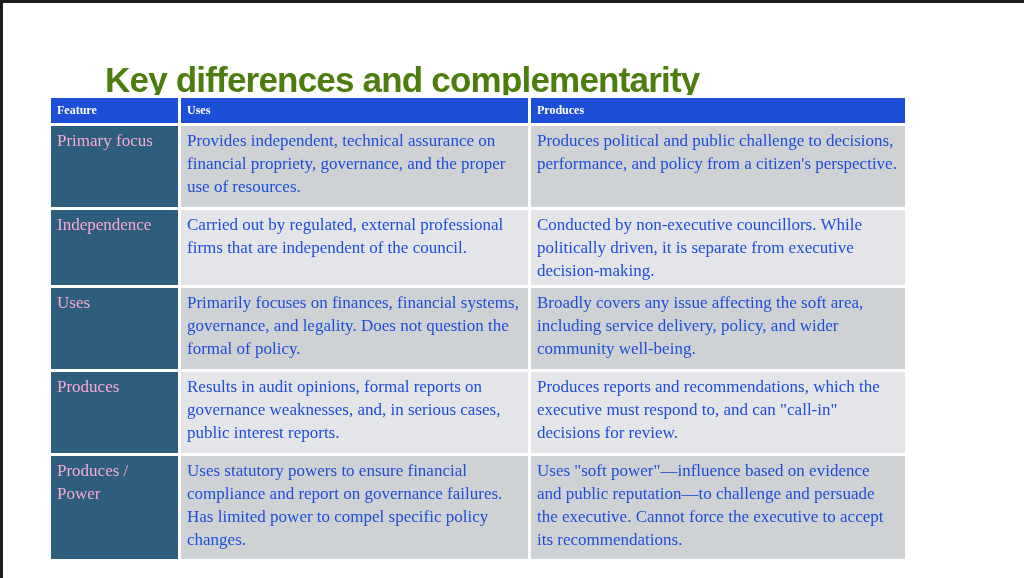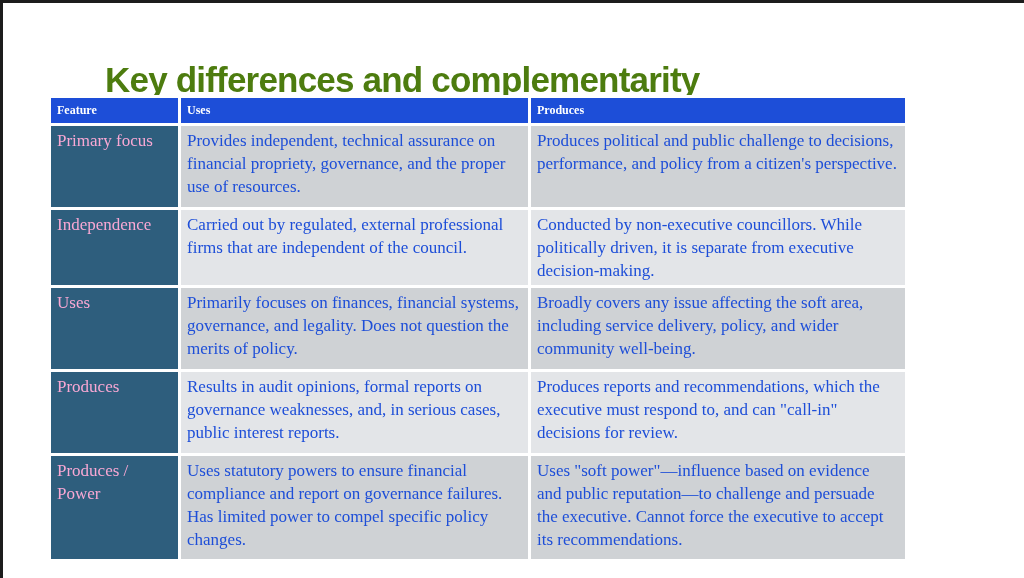--- a/index.html
+++ b/index.html
@@ -116,21 +116,21 @@
       <td class="cell">Provides independent, technical assurance on financial propriety, governance, and the proper use of resources.</td>
       <td class="cell">Produces political and public challenge to decisions, performance, and policy from a citizen's perspective.</td>
     </tr>
     <tr class="r2 row-even">
       <td class="feature">Independence</td>
       <td class="cell">Carried out by regulated, external professional firms that are independent of the council.</td>
       <td class="cell">Conducted by non-executive councillors. While politically driven, it is separate from executive decision-making.</td>
     </tr>
     <tr class="r3 row-odd">
       <td class="feature">Uses</td>
-      <td class="cell">Primarily focuses on finances, financial systems, governance, and legality. Does not question the merits of policy.</td>
+      <td class="cell">Primarily focuses on finances, financial systems, governance, and legality. Does not question the formal of policy.</td>
       <td class="cell">Broadly covers any issue affecting the soft area, including service delivery, policy, and wider community well-being.</td>
     </tr>
     <tr class="r4 row-even">
       <td class="feature">Produces</td>
       <td class="cell">Results in audit opinions, formal reports on governance weaknesses, and, in serious cases, public interest reports.</td>
       <td class="cell">Produces reports and recommendations, which the executive must respond to, and can "call-in" decisions for review.</td>
     </tr>
     <tr class="r5 row-odd">
       <td class="feature">Produces / Power</td>
       <td class="cell">Uses statutory powers to ensure financial compliance and report on governance failures. Has limited power to compel specific policy changes.</td>

